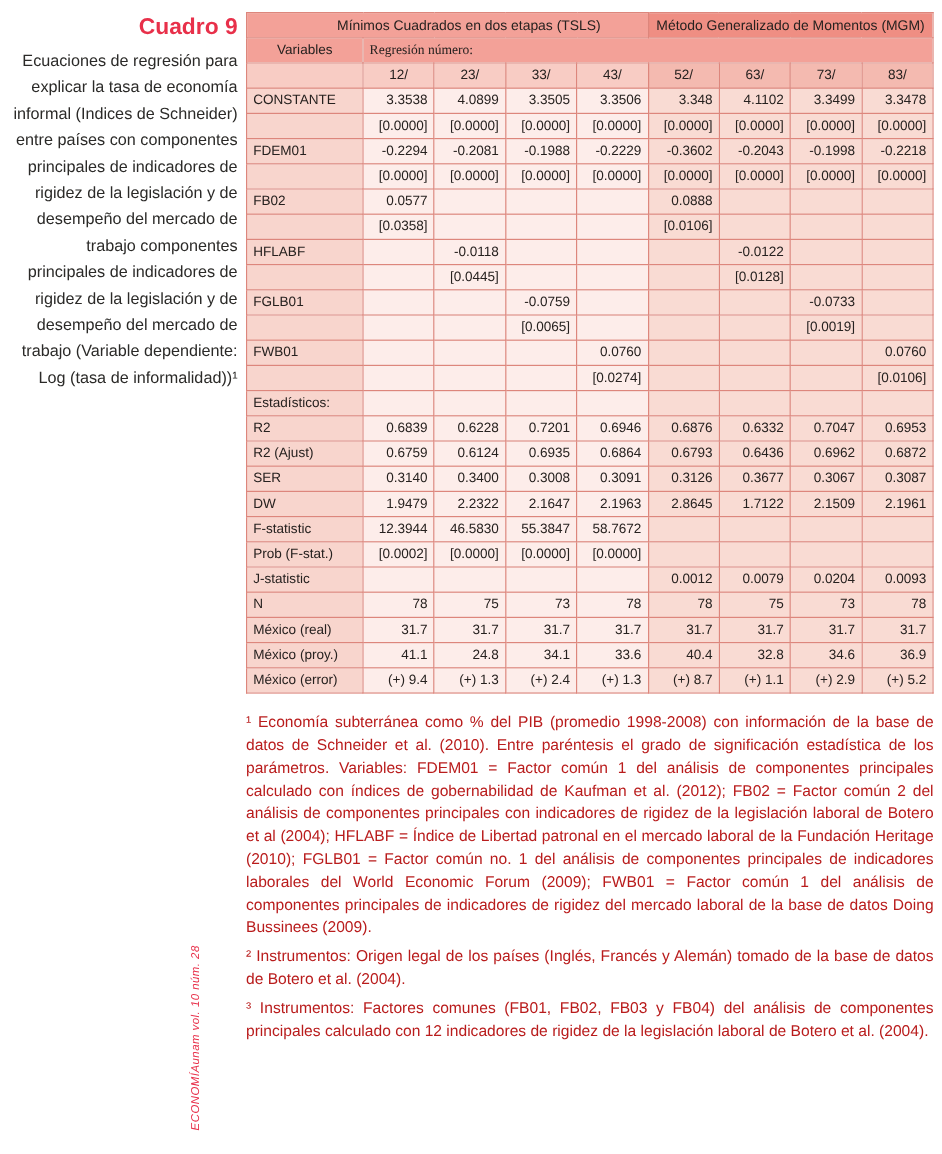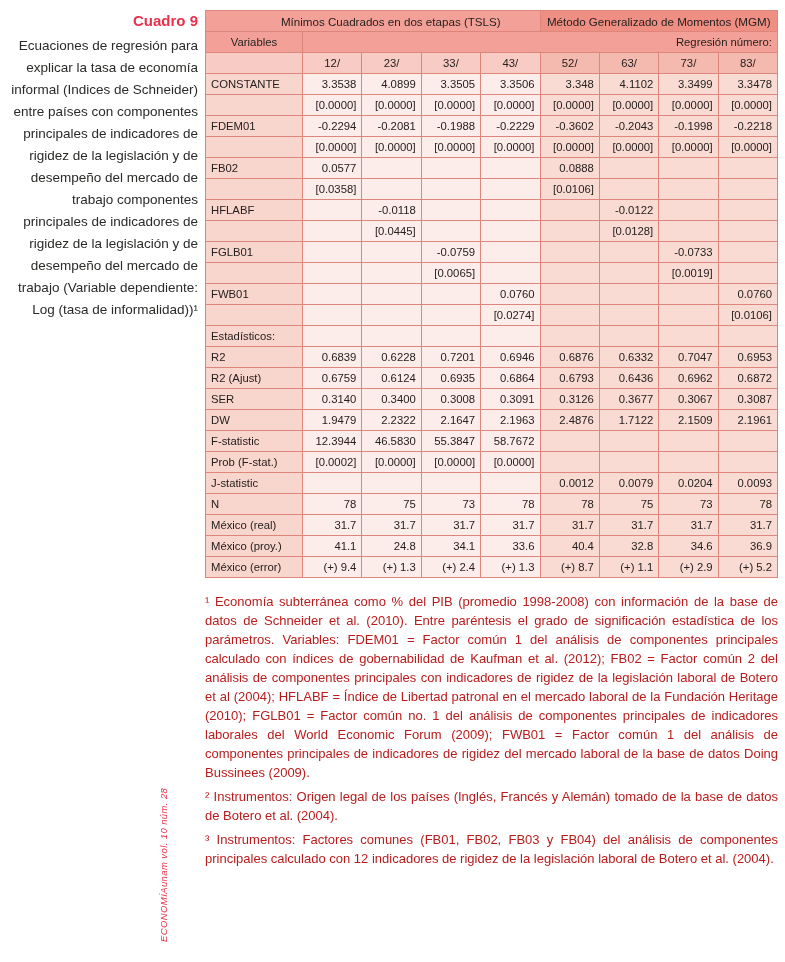--- a/index.html
+++ b/index.html
@@ -19,21 +19,21 @@
   body{
     width:785px; height:962px; position:relative; overflow:hidden;
     font-family:"Liberation Sans", sans-serif; color:var(--text);
   }
 
   
   .left-col{
     position:absolute; left:8px; top:12px; width:190px; text-align:right;
   }
   .caption-title{
-    color:var(--accent-red); font-size:15px; font-weight:bold; margin-bottom:6px;
+    color:var(--accent-red); font-size:19px; font-weight:bold; margin-bottom:6px;
   }
   .caption-text{
     font-size:13.5px; line-height:22px; color:#2b2a28;
   }
   .journal-vertical{
     position:absolute; left:158px; top:800px; height:142px; width:16px;
     writing-mode:vertical-rl; transform:rotate(180deg);
     color:var(--accent-red); font-size:9.5px; font-style:italic; letter-spacing:0.4px;
     white-space:nowrap;
   }
@@ -46,21 +46,21 @@
   }
   col.c-var{ width:97px; }
   th,td{
     border:1px solid var(--grid); height:21px; padding:1px 5px;
     font-weight:normal; overflow:hidden; white-space:nowrap;
   }
   th.gh{ text-align:center; font-size:11.6px; }
   th.tsls-h{ background:var(--header-tsls);padding-left:41px; }
   th.mgm-h{ background:var(--header-mgm); }
   th.vars-h{ background:var(--header-tsls); text-align:center; }
-  th.reg-h{ background:var(--header-tsls); text-align:right; }
+  th.reg-h{ background:var(--header-tsls); text-align:left;font-family:Liberation Serif, serif; }
   th.colnum{ text-align:center; background:var(--colnum-tsls); }
   th.colnum.mgm{ background:var(--colnum-mgm); }
   td.label-cell{ background:var(--label-col); text-align:left; }
   td.data-cell{ text-align:right; }
   td.data-cell.tsls{ background:var(--cell-tsls); }
   td.data-cell.mgm{ background:var(--cell-mgm); }
 
   
   .footnotes{
     position:absolute; left:205px; top:592px; width:573px;
@@ -288,21 +288,21 @@
           <td class="data-cell mgm">0.3677</td>
           <td class="data-cell mgm">0.3067</td>
           <td class="data-cell mgm">0.3087</td>
         </tr>
         <tr>
           <td class="label-cell">DW</td>
           <td class="data-cell tsls">1.9479</td>
           <td class="data-cell tsls">2.2322</td>
           <td class="data-cell tsls">2.1647</td>
           <td class="data-cell tsls">2.1963</td>
-          <td class="data-cell mgm">2.4876</td>
+          <td class="data-cell mgm">2.8645</td>
           <td class="data-cell mgm">1.7122</td>
           <td class="data-cell mgm">2.1509</td>
           <td class="data-cell mgm">2.1961</td>
         </tr>
         <tr>
           <td class="label-cell">F-statistic</td>
           <td class="data-cell tsls">12.3944</td>
           <td class="data-cell tsls">46.5830</td>
           <td class="data-cell tsls">55.3847</td>
           <td class="data-cell tsls">58.7672</td>

